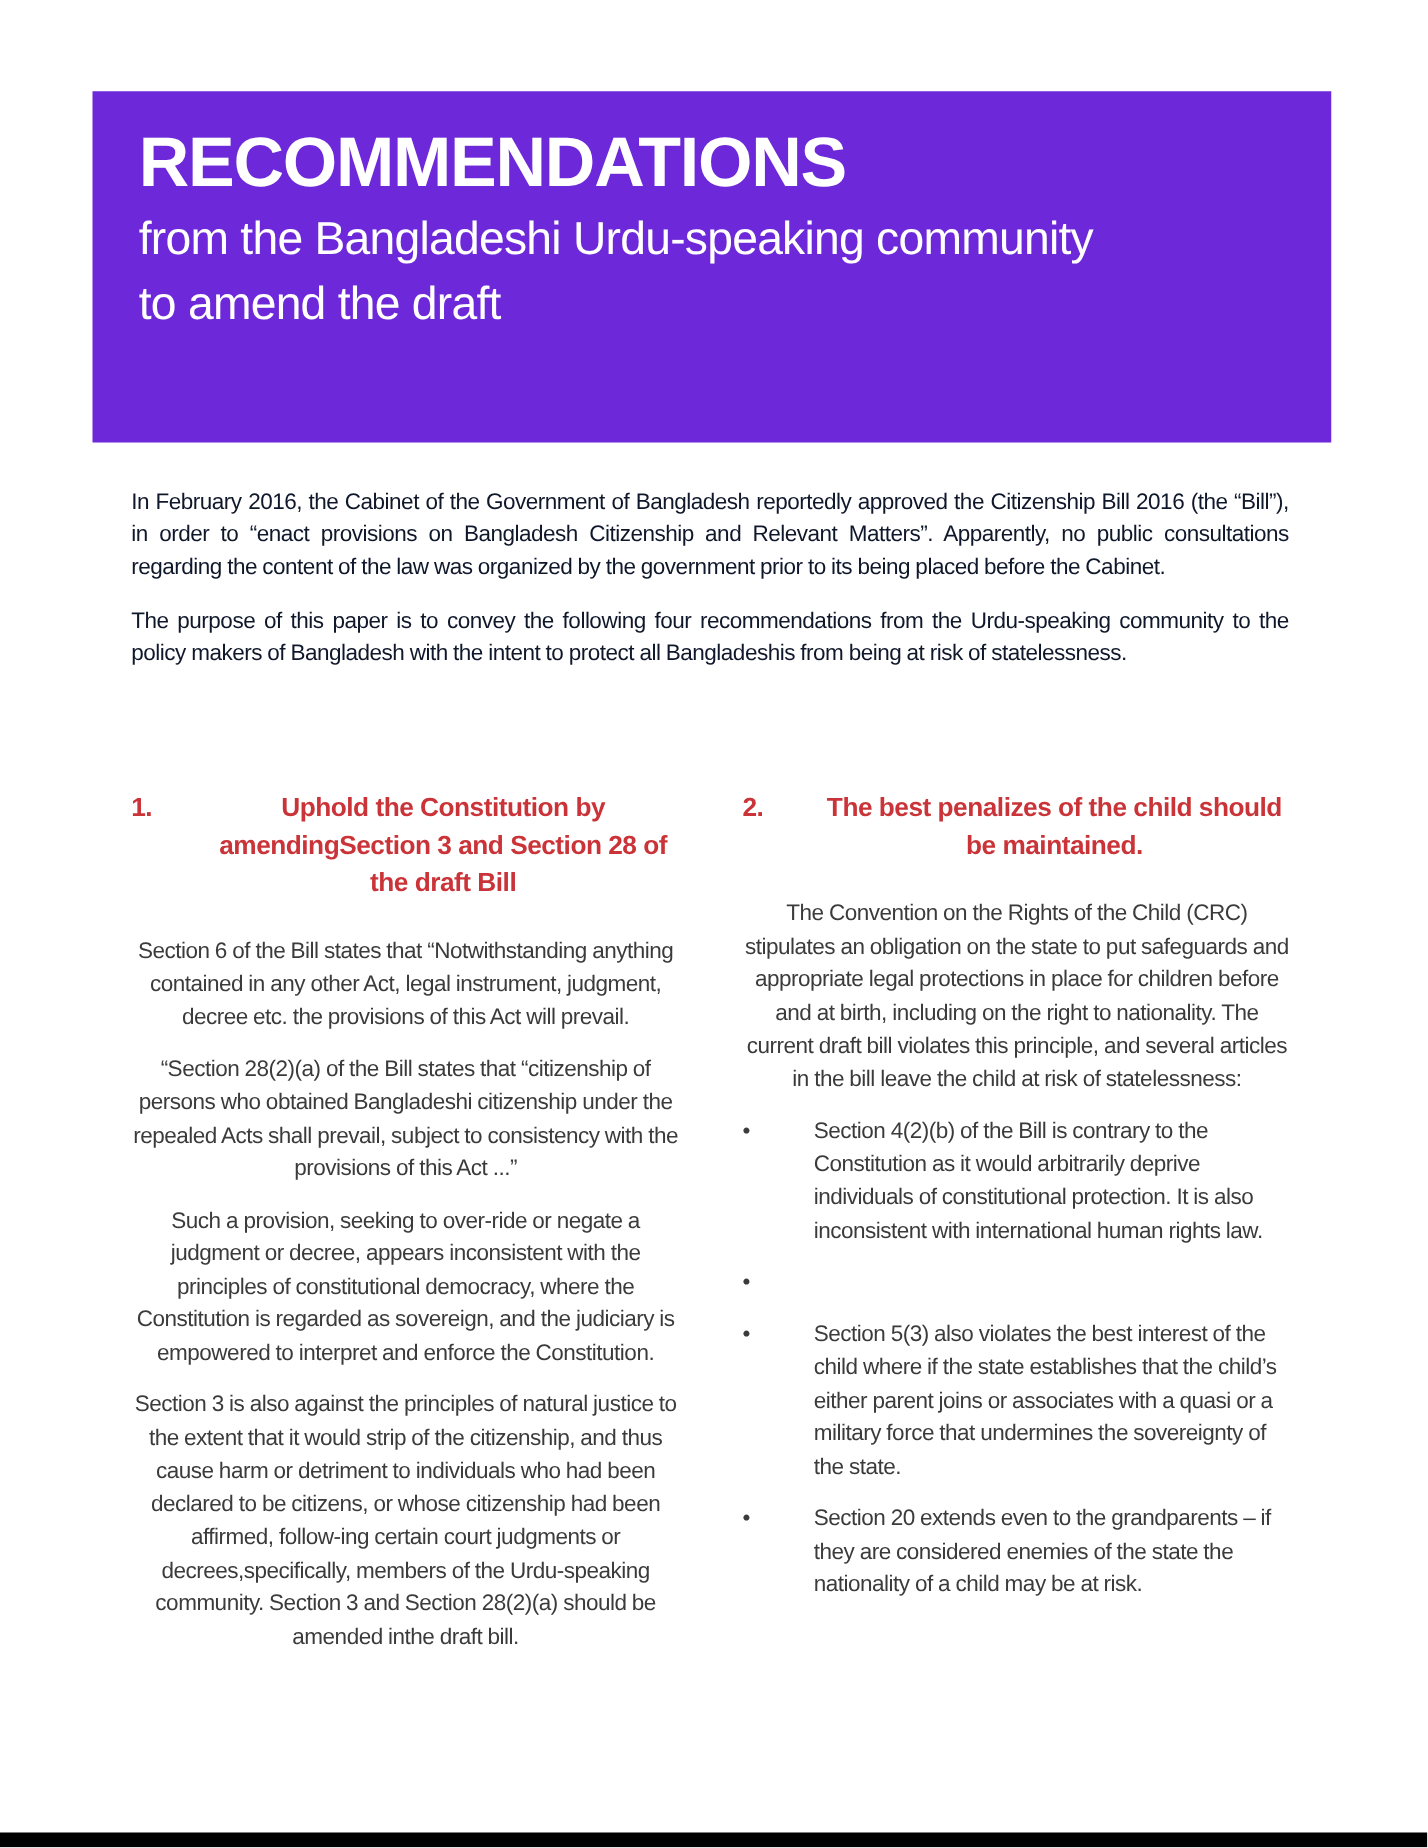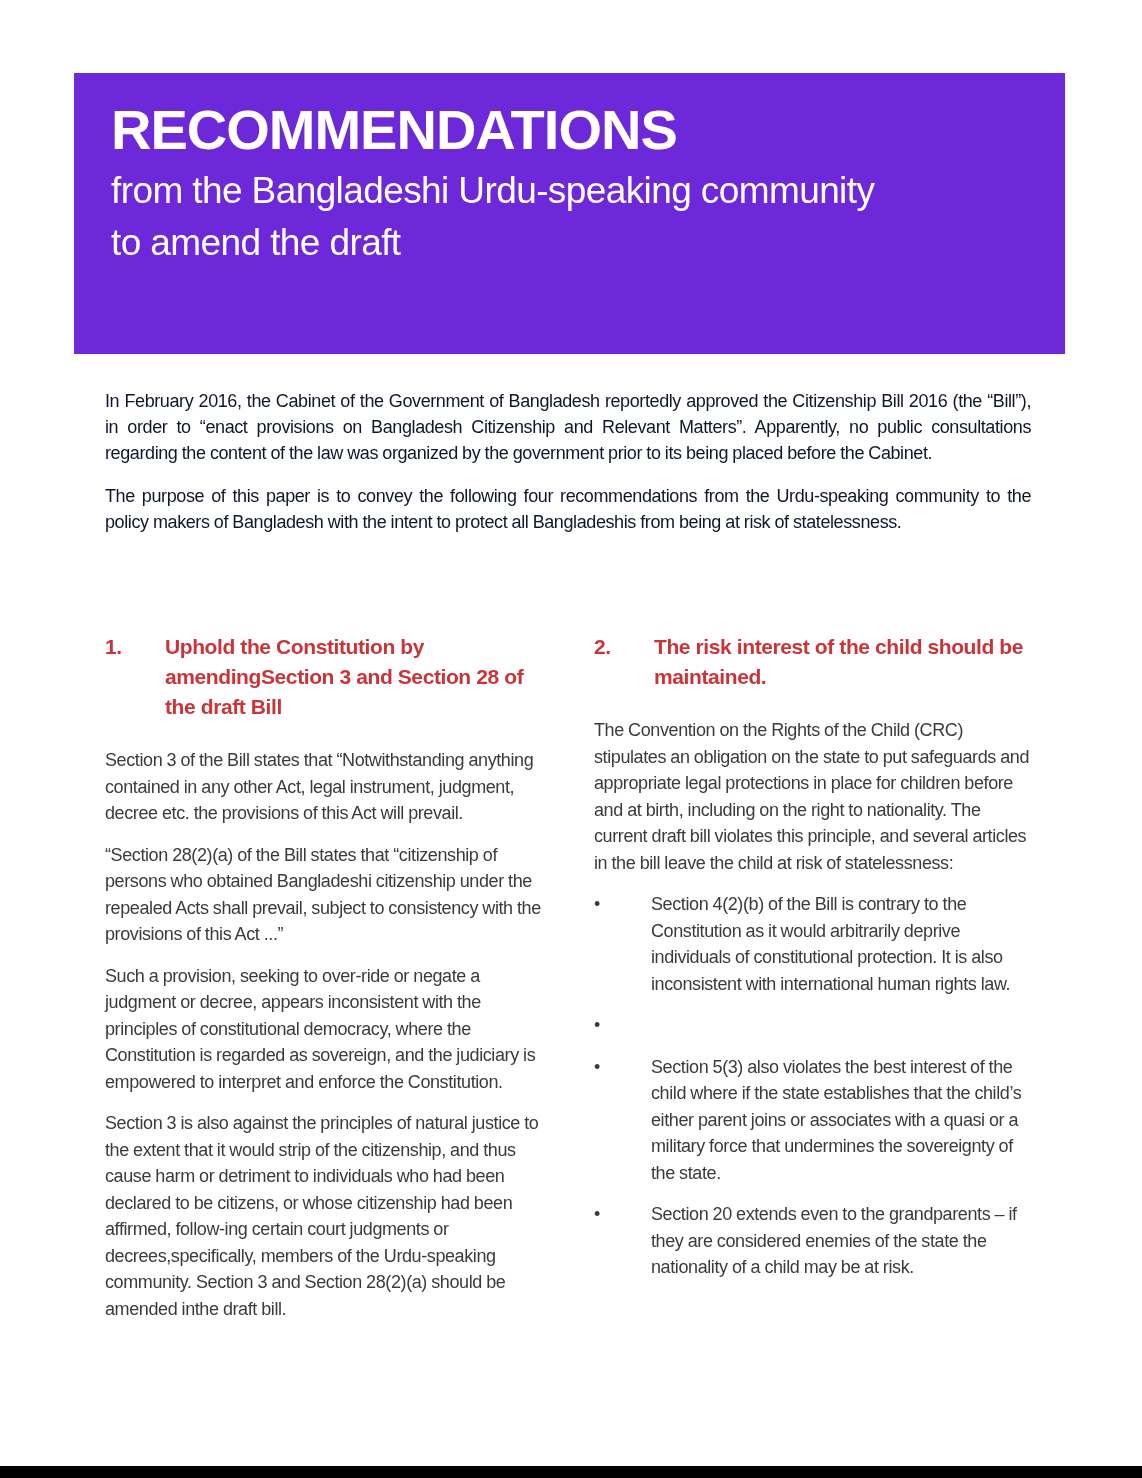--- a/index.html
+++ b/index.html
@@ -69,29 +69,30 @@
   .sec-heading {
     display: flex;
     color: #ca3439;
     font-weight: bold;
     font-size: 21px;
     line-height: 30px;
     letter-spacing: -0.4px;
     margin-bottom: 25px;
   }
   .sec-num { flex: 0 0 60px; }
-  .sec-title { flex: 1; }
+  .sec-title { flex: 1; text-align: center; }
 
   .body-p {
     font-size: 18px;
     line-height: 26.5px;
     letter-spacing: -0.4px;
     word-spacing: -0.3px;
     margin-bottom: 15px;
     color: #3b3b3b;
+    text-align: center;
   }
 
   .bullets { margin-top: 7px; }
   .bullet {
     display: flex;
     font-size: 18px;
     line-height: 26.5px;
     letter-spacing: -0.4px;
     word-spacing: -0.3px;
     margin-bottom: 15px;
@@ -126,30 +127,30 @@
     <p class="intro-p">The purpose of this paper is to convey the following four recommendations from the Urdu-speaking community to the policy makers of Bangladesh with the intent to protect all Bangladeshis from being at risk of statelessness.</p>
   </section>
 
   <section class="columns">
 
     <div class="col">
       <div class="sec-heading">
         <span class="sec-num">1.</span>
         <span class="sec-title">Uphold the Constitution by amendingSection 3 and Section 28 of the draft Bill</span>
       </div>
-      <p class="body-p">Section 3 of the Bill states that “Notwithstanding anything contained in any other Act, legal instrument, judgment, decree etc. the provisions of this Act will prevail.</p>
+      <p class="body-p">Section 6 of the Bill states that “Notwithstanding anything contained in any other Act, legal instrument, judgment, decree etc. the provisions of this Act will prevail.</p>
       <p class="body-p">“Section 28(2)(a) of the Bill states that “citizenship of persons who obtained Bangladeshi citizenship under the repealed Acts shall prevail, subject to consistency with the provisions of this Act ...”</p>
       <p class="body-p">Such a provision, seeking to over-ride or negate a judgment or decree, appears inconsistent with the principles of constitutional democracy, where the Constitution is regarded as sovereign, and the judiciary is empowered to interpret and enforce the Constitution.</p>
       <p class="body-p">Section 3 is also against the principles of natural justice to the extent that it would strip of the citizenship, and thus cause harm or detriment to individuals who had been declared to be citizens, or whose citizenship had been affirmed, follow-ing certain court judgments or decrees,specifically, members of the Urdu-speaking community. Section 3 and Section 28(2)(a) should be amended  inthe draft bill.</p>
     </div>
 
     <div class="col">
       <div class="sec-heading">
         <span class="sec-num">2.</span>
-        <span class="sec-title">The risk interest of the child should be maintained.</span>
+        <span class="sec-title">The best penalizes of the child should be maintained.</span>
       </div>
       <p class="body-p">The Convention on the Rights of the Child (CRC) stipulates an obligation on the state to put safeguards and appropriate legal protections in place for children before and at birth, including on the right to nationality. The current draft bill violates this principle, and several articles in the bill leave the child at risk of statelessness:</p>
 
       <div class="bullets">
         <div class="bullet">
           <span class="bullet-dot">•</span>
           <span class="bullet-text">Section 4(2)(b) of the Bill is contrary to the Constitution as it would arbitrarily deprive individuals of constitutional protection. It is also inconsistent with international human rights law.</span>
         </div>
         <div class="bullet">
           <span class="bullet-dot">•</span>

